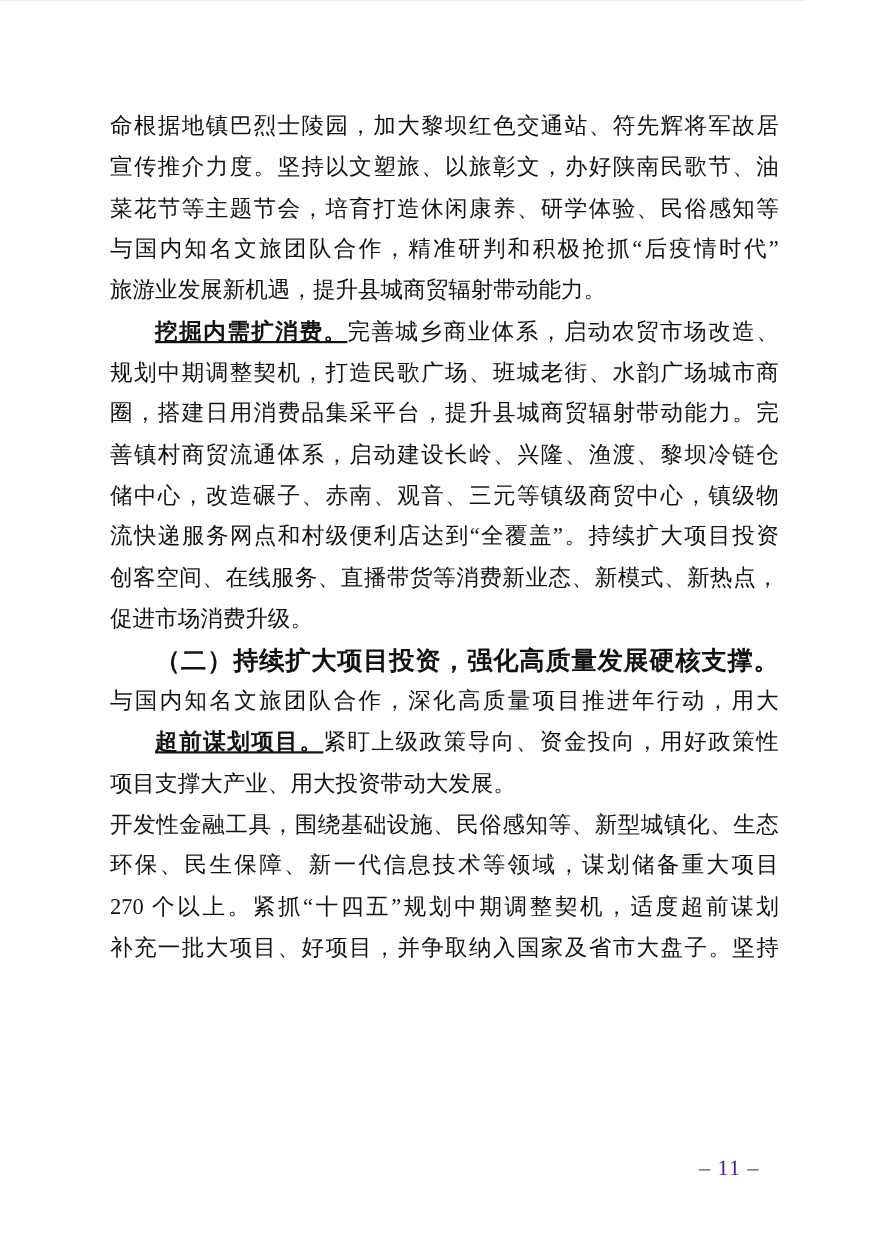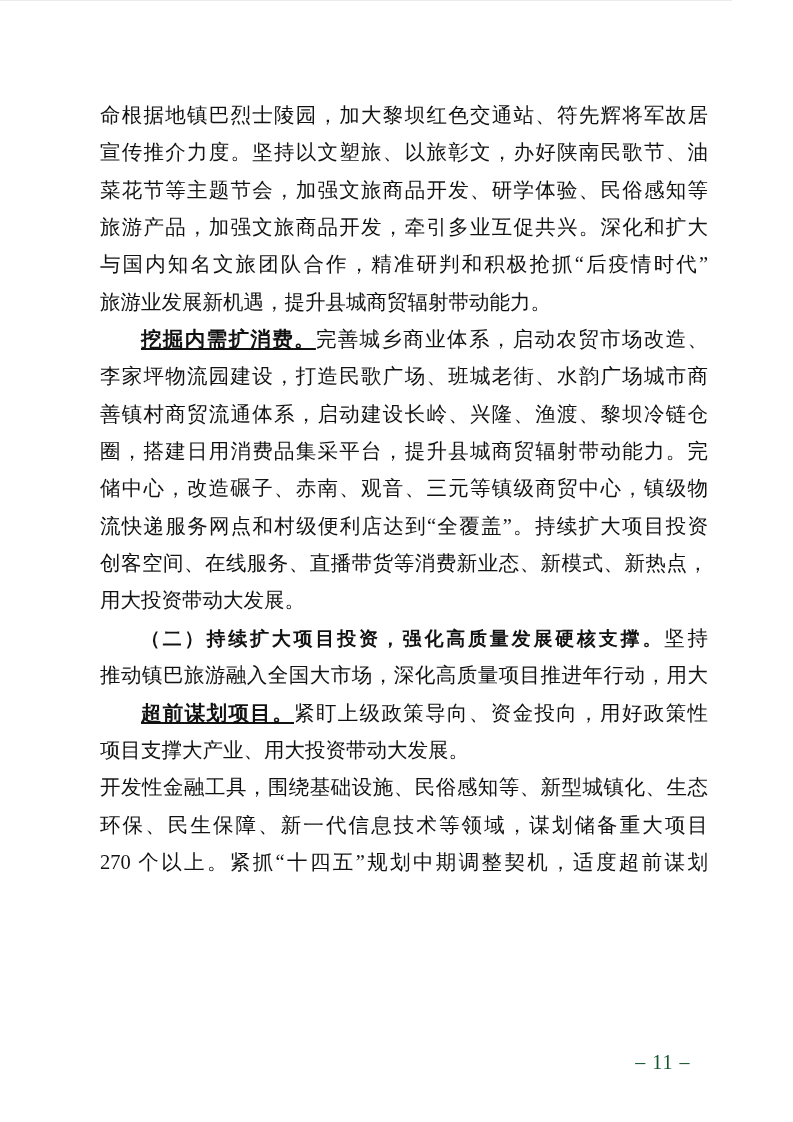--- a/index.html
+++ b/index.html
@@ -43,56 +43,56 @@
     font-weight: 400;
   }
   .run-lead {
     font-family: "Liberation Serif", "DejaVu Serif", serif;
     font-weight: 700;
     text-decoration: underline;
   }
   .run-hei {
     font-family: "Liberation Sans", "DejaVu Sans", sans-serif;
     font-weight: 700;
-    font-size: 19px;
+    font-size: 23px;
   }
   .footer {
     position: absolute;
     top: 1050px;
     left: 628px;
     width: 70px;
     text-align: center;
     font-size: 20px;
-    color: #14532d;
+    color: #4c1d95;
     font-family: "Liberation Serif", "DejaVu Serif", serif;
     letter-spacing: 1px;
     white-space: nowrap;
   }
 </style>
 </head>
 <body>
 
 <div class="page">
   <div class="doc">
       <div class="line just"><span class="run-body">命根据地镇巴烈士陵园，加大黎坝红色交通站、符先辉将军故居</span></div>
       <div class="line just"><span class="run-body">宣传推介力度。坚持以文塑旅、以旅彰文，办好陕南民歌节、油</span></div>
-      <div class="line just"><span class="run-body">菜花节等主题节会，加强文旅商品开发、研学体验、民俗感知等</span></div>
-      <div class="line just"><span class="run-body">旅游产品，加强文旅商品开发，牵引多业互促共兴。深化和扩大</span></div>
+      <div class="line just"><span class="run-body">菜花节等主题节会，培育打造休闲康养、研学体验、民俗感知等</span></div>
       <div class="line just"><span class="run-body">与国内知名文旅团队合作，精准研判和积极抢抓“后疫情时代”</span></div>
       <div class="line"><span class="run-body">旅游业发展新机遇，提升县城商贸辐射带动能力。</span></div>
       <div class="line just indent"><span class="run-lead">挖掘内需扩消费。</span><span class="run-body">完善城乡商业体系，启动农贸市场改造、</span></div>
-      <div class="line just"><span class="run-body">李家坪物流园建设，打造民歌广场、班城老街、水韵广场城市商</span></div>
+      <div class="line just"><span class="run-body">规划中期调整契机，打造民歌广场、班城老街、水韵广场城市商</span></div>
+      <div class="line just"><span class="run-body">圈，搭建日用消费品集采平台，提升县城商贸辐射带动能力。完</span></div>
       <div class="line just"><span class="run-body">善镇村商贸流通体系，启动建设长岭、兴隆、渔渡、黎坝冷链仓</span></div>
-      <div class="line just"><span class="run-body">圈，搭建日用消费品集采平台，提升县城商贸辐射带动能力。完</span></div>
       <div class="line just"><span class="run-body">储中心，改造碾子、赤南、观音、三元等镇级商贸中心，镇级物</span></div>
       <div class="line just"><span class="run-body">流快递服务网点和村级便利店达到“全覆盖”。持续扩大项目投资</span></div>
       <div class="line just"><span class="run-body">创客空间、在线服务、直播带货等消费新业态、新模式、新热点，</span></div>
-      <div class="line"><span class="run-body">用大投资带动大发展。</span></div>
+      <div class="line"><span class="run-body">促进市场消费升级。</span></div>
       <div class="line just indent"><span class="run-hei">（二）持续扩大项目投资，强化高质量发展硬核支撑。</span><span class="run-body">坚持</span></div>
-      <div class="line just"><span class="run-body">推动镇巴旅游融入全国大市场，深化高质量项目推进年行动，用大</span></div>
+      <div class="line just"><span class="run-body">与国内知名文旅团队合作，深化高质量项目推进年行动，用大</span></div>
       <div class="line just indent"><span class="run-lead">超前谋划项目。</span><span class="run-body">紧盯上级政策导向、资金投向，用好政策性</span></div>
       <div class="line"><span class="run-body">项目支撑大产业、用大投资带动大发展。</span></div>
       <div class="line just"><span class="run-body">开发性金融工具，围绕基础设施、民俗感知等、新型城镇化、生态</span></div>
       <div class="line just"><span class="run-body">环保、民生保障、新一代信息技术等领域，谋划储备重大项目</span></div>
       <div class="line just"><span class="run-body">270 个以上。紧抓“十四五”规划中期调整契机，适度超前谋划</span></div>
+      <div class="line just"><span class="run-body">补充一批大项目、好项目，并争取纳入国家及省市大盘子。坚持</span></div>
     </div>
   <div class="footer">– 11 –</div>
 </div>
 
 </body></html>

